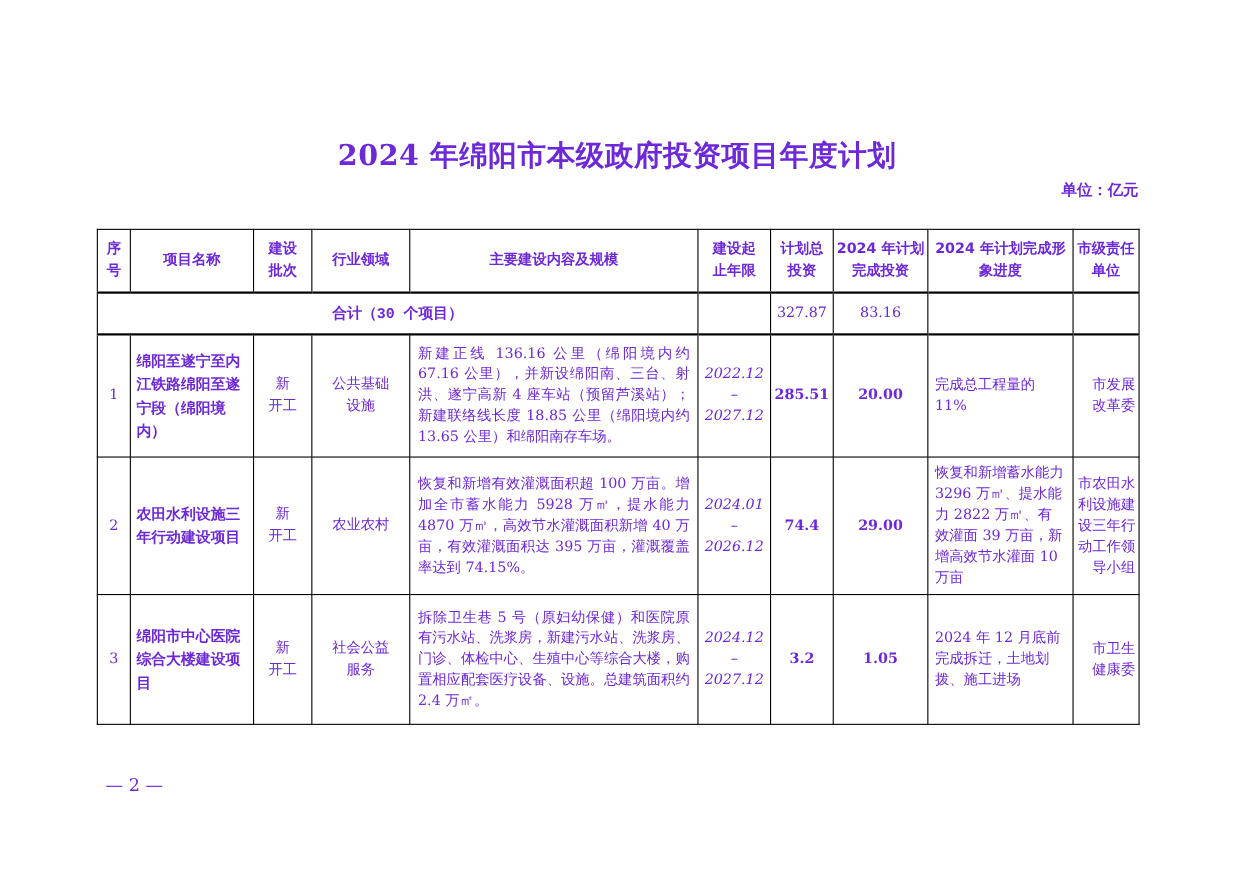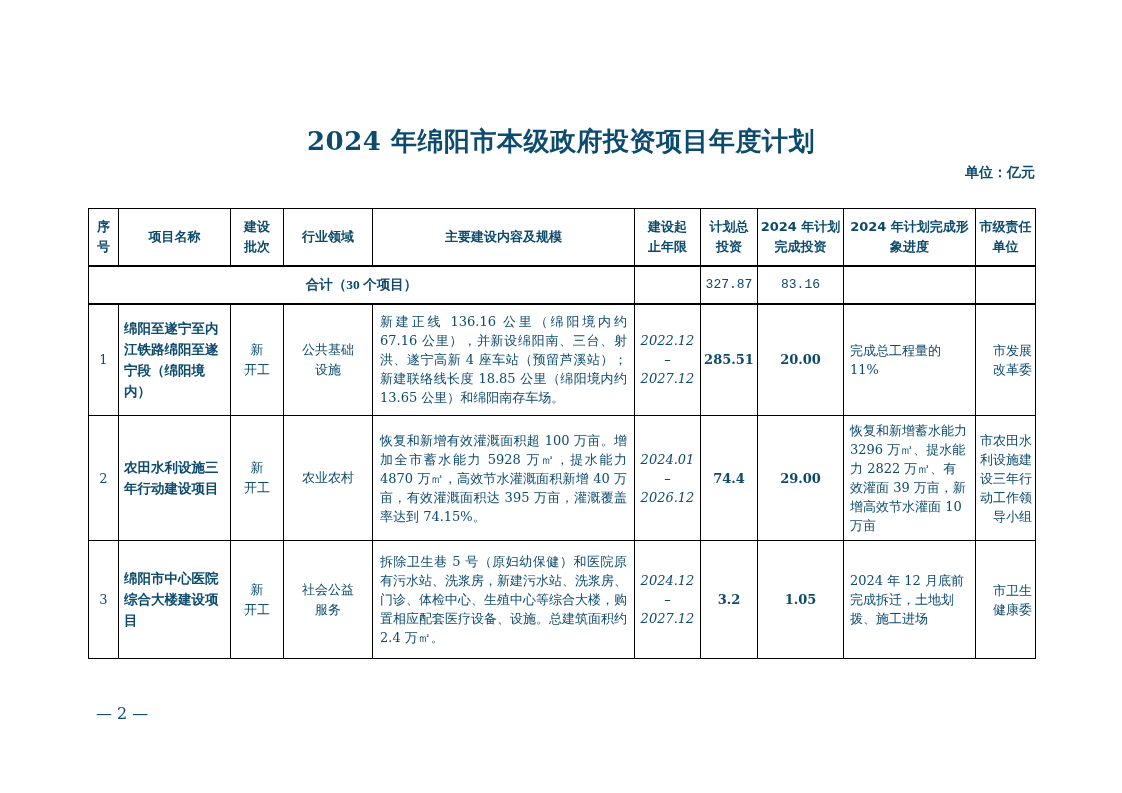--- a/index.html
+++ b/index.html
@@ -1,18 +1,18 @@
 <!DOCTYPE html>
 <html><head>
 <meta charset="utf-8">
 <style>
   html,body { margin:0; padding:0; background:#e8e8e8; }
   .page {
     position:relative; width:1122px; height:793px; margin:0 auto;
-    background:#ffffff; color:#0c4a6e;
+    background:#ffffff; color:#6d28d9;
     font-family:"DejaVu Serif","Liberation Serif",serif;
     overflow:hidden;
   }
   .doc-title {
     position:absolute; top:124px; left:0; width:100%;
     margin:0; text-align:center;
     font-family:"DejaVu Serif","Liberation Serif",serif;
     font-size:26px; font-weight:bold; letter-spacing:0.5px;
   }
   .unit-note {
@@ -57,24 +57,24 @@
   }
   td.c-num { text-align:center; font-size:13px; font-weight:bold; }
   td.c-progress {
     font-size:13px; line-height:19px; text-align:left; padding:5px 6px;
   }
   td.c-resp {
     text-align:right; font-size:13px; line-height:19px;
     white-space:pre-line; padding:0 3px;margin-left:35px;
   }
   td.sum-label {
-    font-family:Liberation Serif, serif;
+    font-family:Liberation Mono, monospace;
     font-weight:bold; font-size:13.5px; text-align:center;
   }
-  td.sum-num { text-align:center; font-size:13px;font-family:Liberation Mono, monospace; }
+  td.sum-num { text-align:center; font-size:13px; }
   .page-number {
     position:absolute; left:96px; top:704px; font-size:16px;
   }
 </style>
 </head>
 <body>
 
 <div class="page">
 
   <h1 class="doc-title">2024 年绵阳市本级政府投资项目年度计划</h1>

